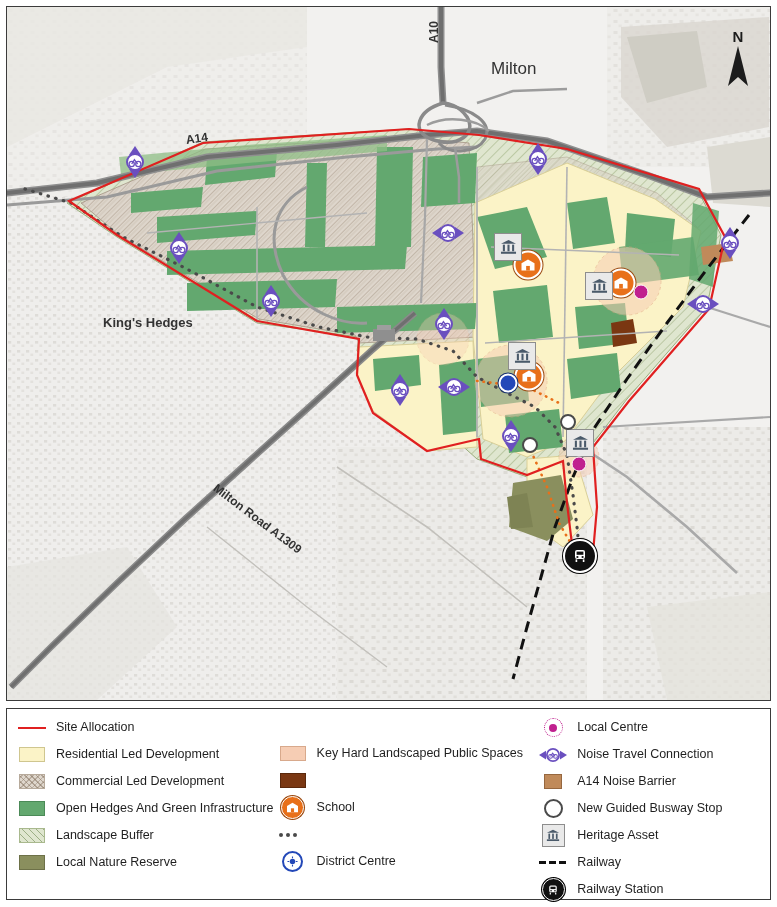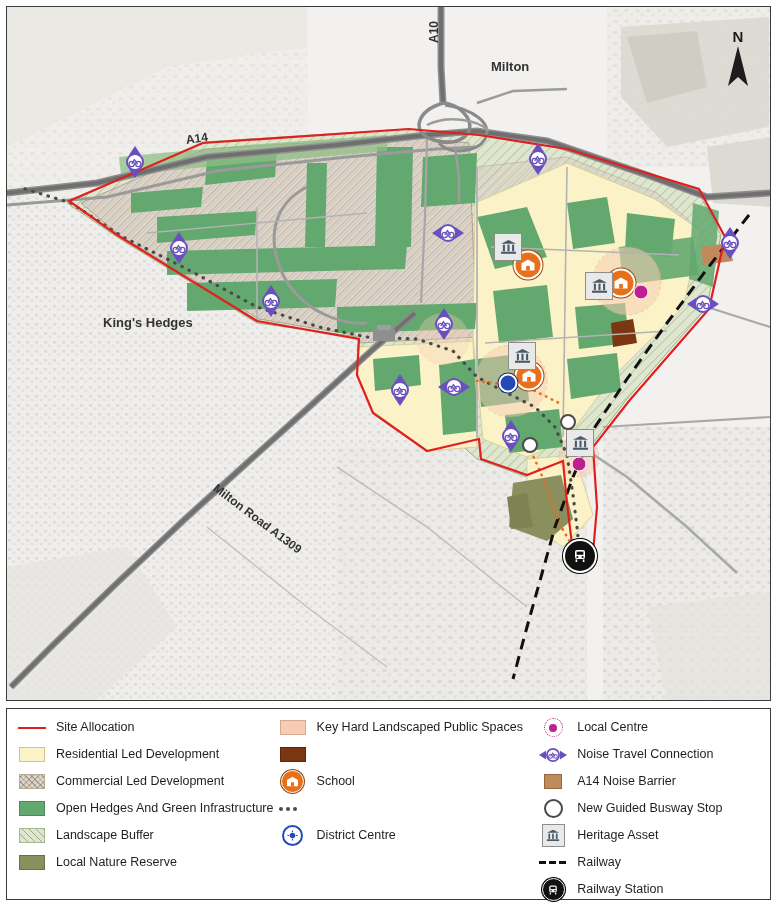--- a/index.html
+++ b/index.html
@@ -41,21 +41,21 @@
   }
 
   
   .map-label {
     position: absolute;
     font-family: "Liberation Sans", sans-serif;
     color: #2a2a2a;
     white-space: nowrap;
     pointer-events: none;
   }
-  .lbl-milton { left: 484px; top: 52px; font-size: 13px; font-weight: 700; color: #333; }
+  .lbl-milton { left: 484px; top: 52px; font-size: 17px; font-weight: 400; color: #333; }
   .lbl-kings  { left: 96px;  top: 308px; font-size: 13px; font-weight: 700; color: #333; }
   .lbl-a10 {
     left: 420px; top: 36px; font-size: 12px; font-weight: 700; color: #333;
     transform: rotate(-90deg); transform-origin: left top;
   }
   .lbl-a14 {
     left: 178px; top: 126px; font-size: 12px; font-weight: 700; color: #333;
     transform: rotate(-8deg); transform-origin: left top;
   }
   .lbl-milton-rd {
@@ -139,21 +139,21 @@
     gap: 0;
     width: 100%;
     justify-content: center;
   }
   .legend-col {
     display: flex;
     flex-direction: column;
     gap: 9px;
   }
   .legend-col.c1 { width: 262px; }
-  .legend-col.c2 { width: 262px; }
+  .legend-col.c2 { width: 262px; margin-top: 26px; }
   .legend-col.c3 { width: 225px; }
   .legend-item {
     display: flex;
     align-items: flex-start;
     gap: 9px;
     min-height: 18px;
   }
   .legend-swatch {
     flex: 0 0 auto;
     width: 30px;

